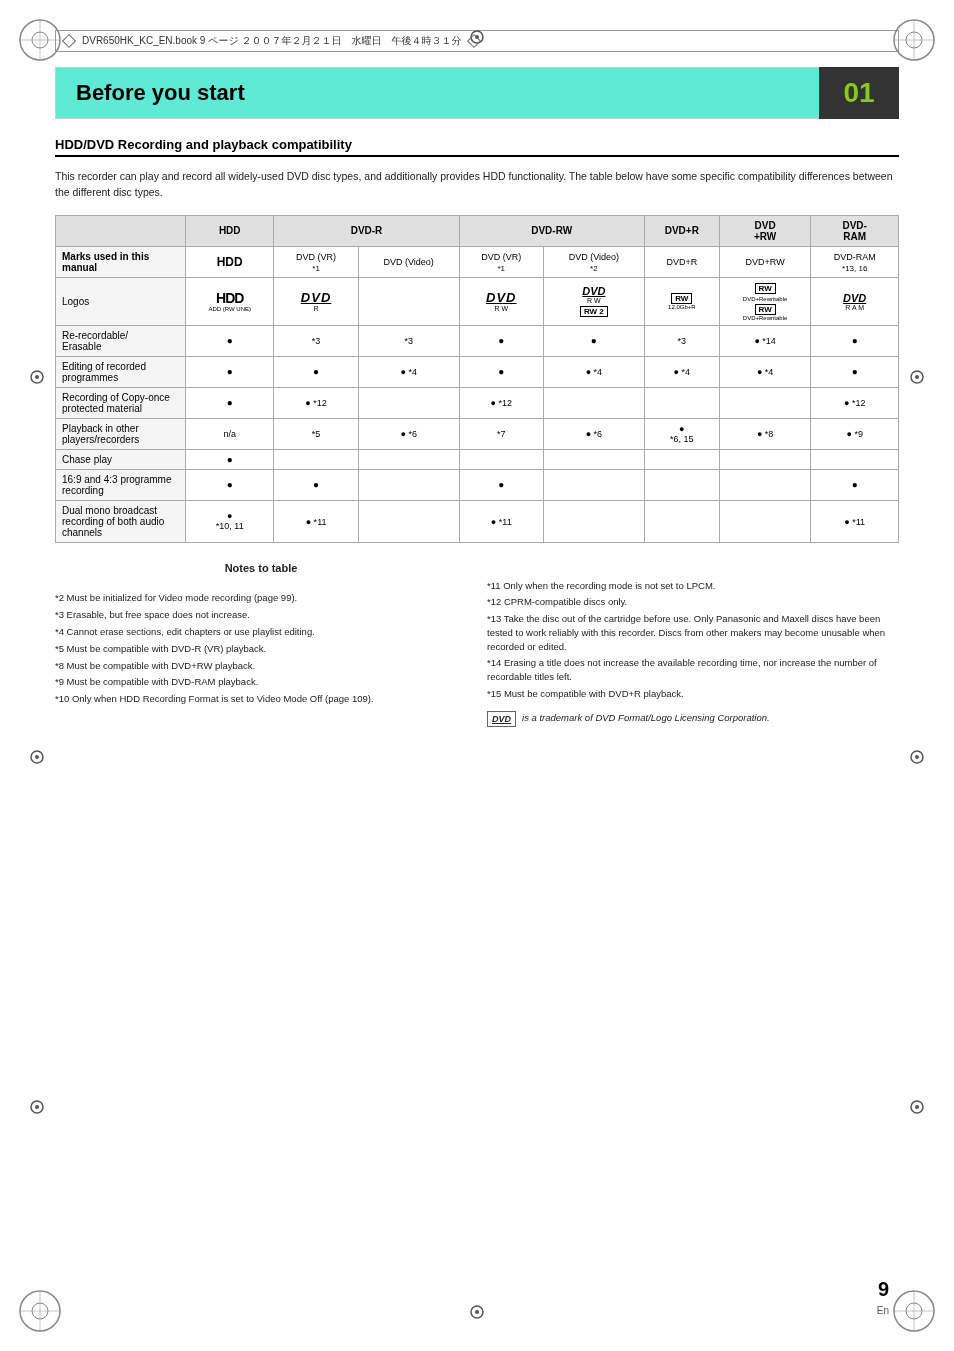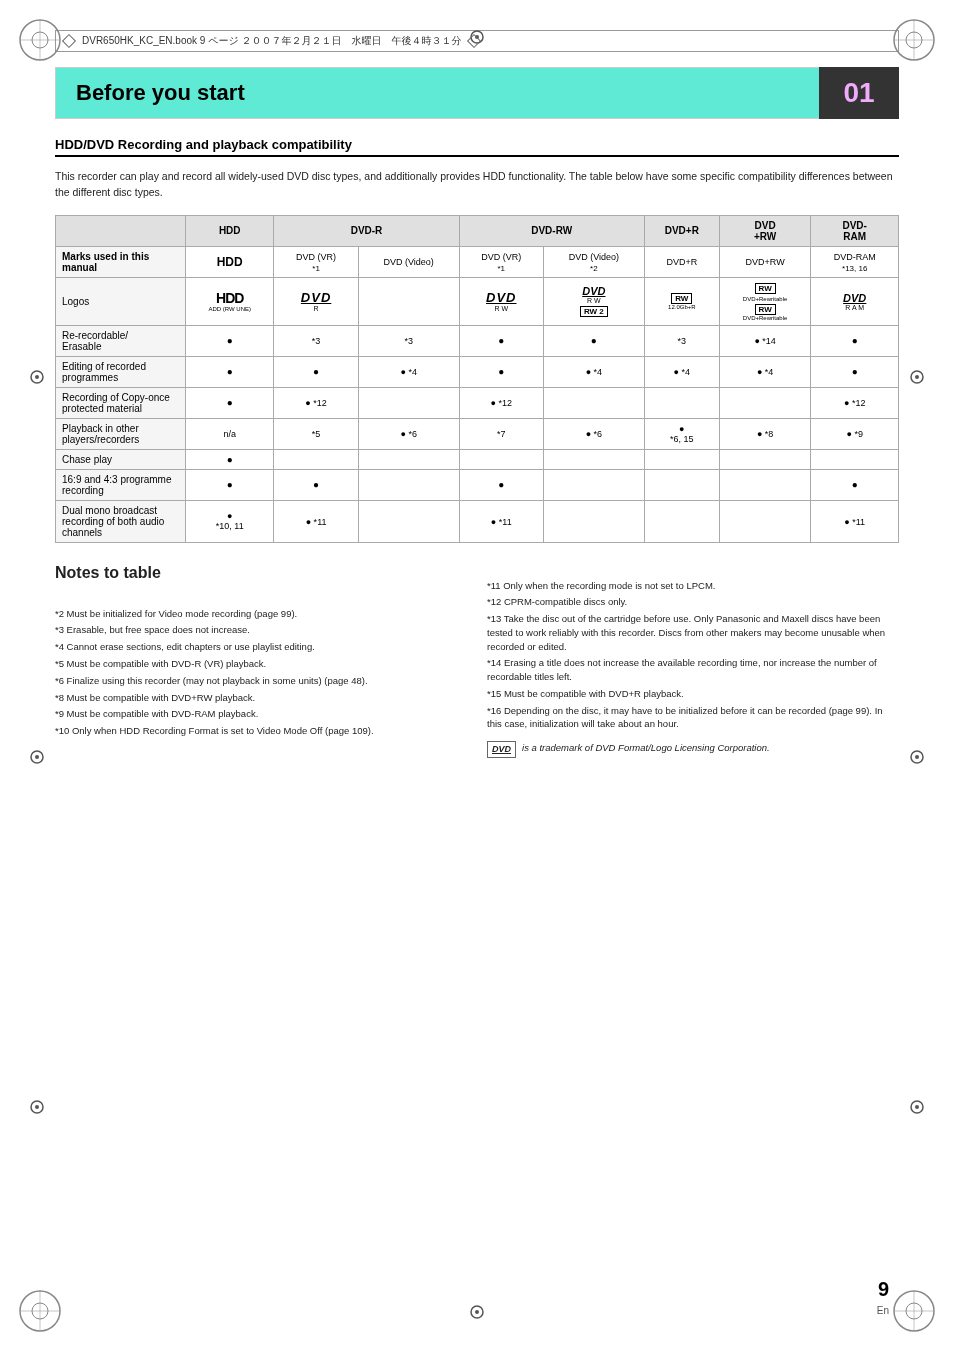--- a/index.html
+++ b/index.html
@@ -66,21 +66,21 @@
       display: flex;
       align-items: center;
     }
     .page-title-box h1 {
       font-size: 22px;
       font-weight: bold;
       color: #000;
     }
     .page-number-box {
       background: #333;
-      color: #f0abfc;
+      color: #84cc16;
       font-size: 28px;
       font-weight: bold;
       padding: 10px 20px;
       display: flex;
       align-items: center;
       justify-content: center;
       min-width: 80px;
       text-align: center;
     }
 
@@ -131,23 +131,24 @@
       gap: 20px;
       margin-top: 10px;
     }
     .notes-col {
       flex: 1;
       font-size: 9.5px;
       line-height: 1.45;
       color: #222;
     }
     .notes-heading {
-      font-size: 16px;
-      font-weight: bold;
-      margin-bottom: 23px;
+      font-size: 11px;
+      font-weight: bold;
+      margin-bottom: 15px;
+      text-align: center;
     }
     .note-item {
       margin-bottom: 3px;
     }
     .dvd-trademark {
       display: flex;
       align-items: flex-start;
       gap: 6px;
       margin-top: 10px;
       font-size: 9.5px;
@@ -437,32 +438,30 @@
     </tbody>
   </table>
 
   <div class="notes-section">
     <div class="notes-col">
       <div class="notes-heading">Notes to table</div>
       <div class="note-item">*2  Must be initialized for Video mode recording (page 99).</div>
       <div class="note-item">*3  Erasable, but free space does not increase.</div>
       <div class="note-item">*4  Cannot erase sections, edit chapters or use playlist editing.</div>
       <div class="note-item">*5  Must be compatible with DVD-R (VR) playback.</div>
-      <div class="note-item">*6  Finalize using this recorder (may not playback in some units) (page 48).</div>
       <div class="note-item">*8  Must be compatible with DVD+RW playback.</div>
       <div class="note-item">*9  Must be compatible with DVD-RAM playback.</div>
       <div class="note-item">*10  Only when HDD Recording Format is set to Video Mode Off (page 109).</div>
     </div>
     <div class="notes-col">
       <div class="note-item" style="margin-top:18px;">*11  Only when the recording mode is not set to LPCM.</div>
       <div class="note-item">*12  CPRM-compatible discs only.</div>
       <div class="note-item">*13  Take the disc out of the cartridge before use. Only Panasonic and Maxell discs have been tested to work reliably with this recorder. Discs from other makers may become unusable when recorded or edited.</div>
       <div class="note-item">*14  Erasing a title does not increase the available recording time, nor increase the number of recordable titles left.</div>
       <div class="note-item">*15  Must be compatible with DVD+R playback.</div>
-      <div class="note-item">*16  Depending on the disc, it may have to be initialized before it can be recorded (page 99). In this case, initialization will take about an hour.</div>
       <div class="dvd-trademark">
         <span class="dvd-logo-small" style="font-style:italic; font-weight:bold; text-decoration:underline; border:1px solid #666; padding:1px 4px; font-size:9px;">DVD</span>
         <span>is a trademark of DVD Format/Logo Licensing Corporation.</span>
       </div>
     </div>
   </div>
 
 </div>
 
 <div class="page-num-bottom">9</div>

